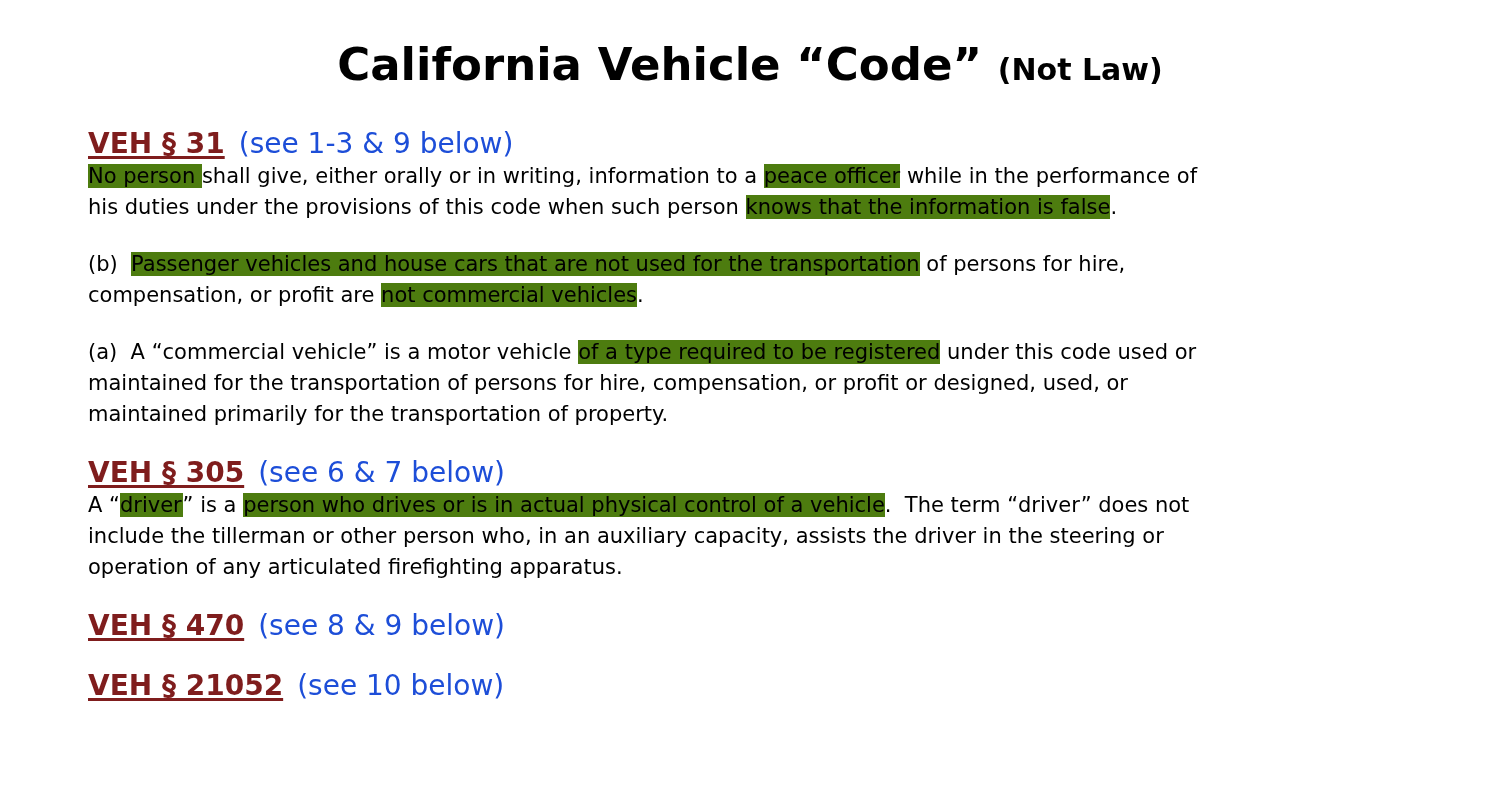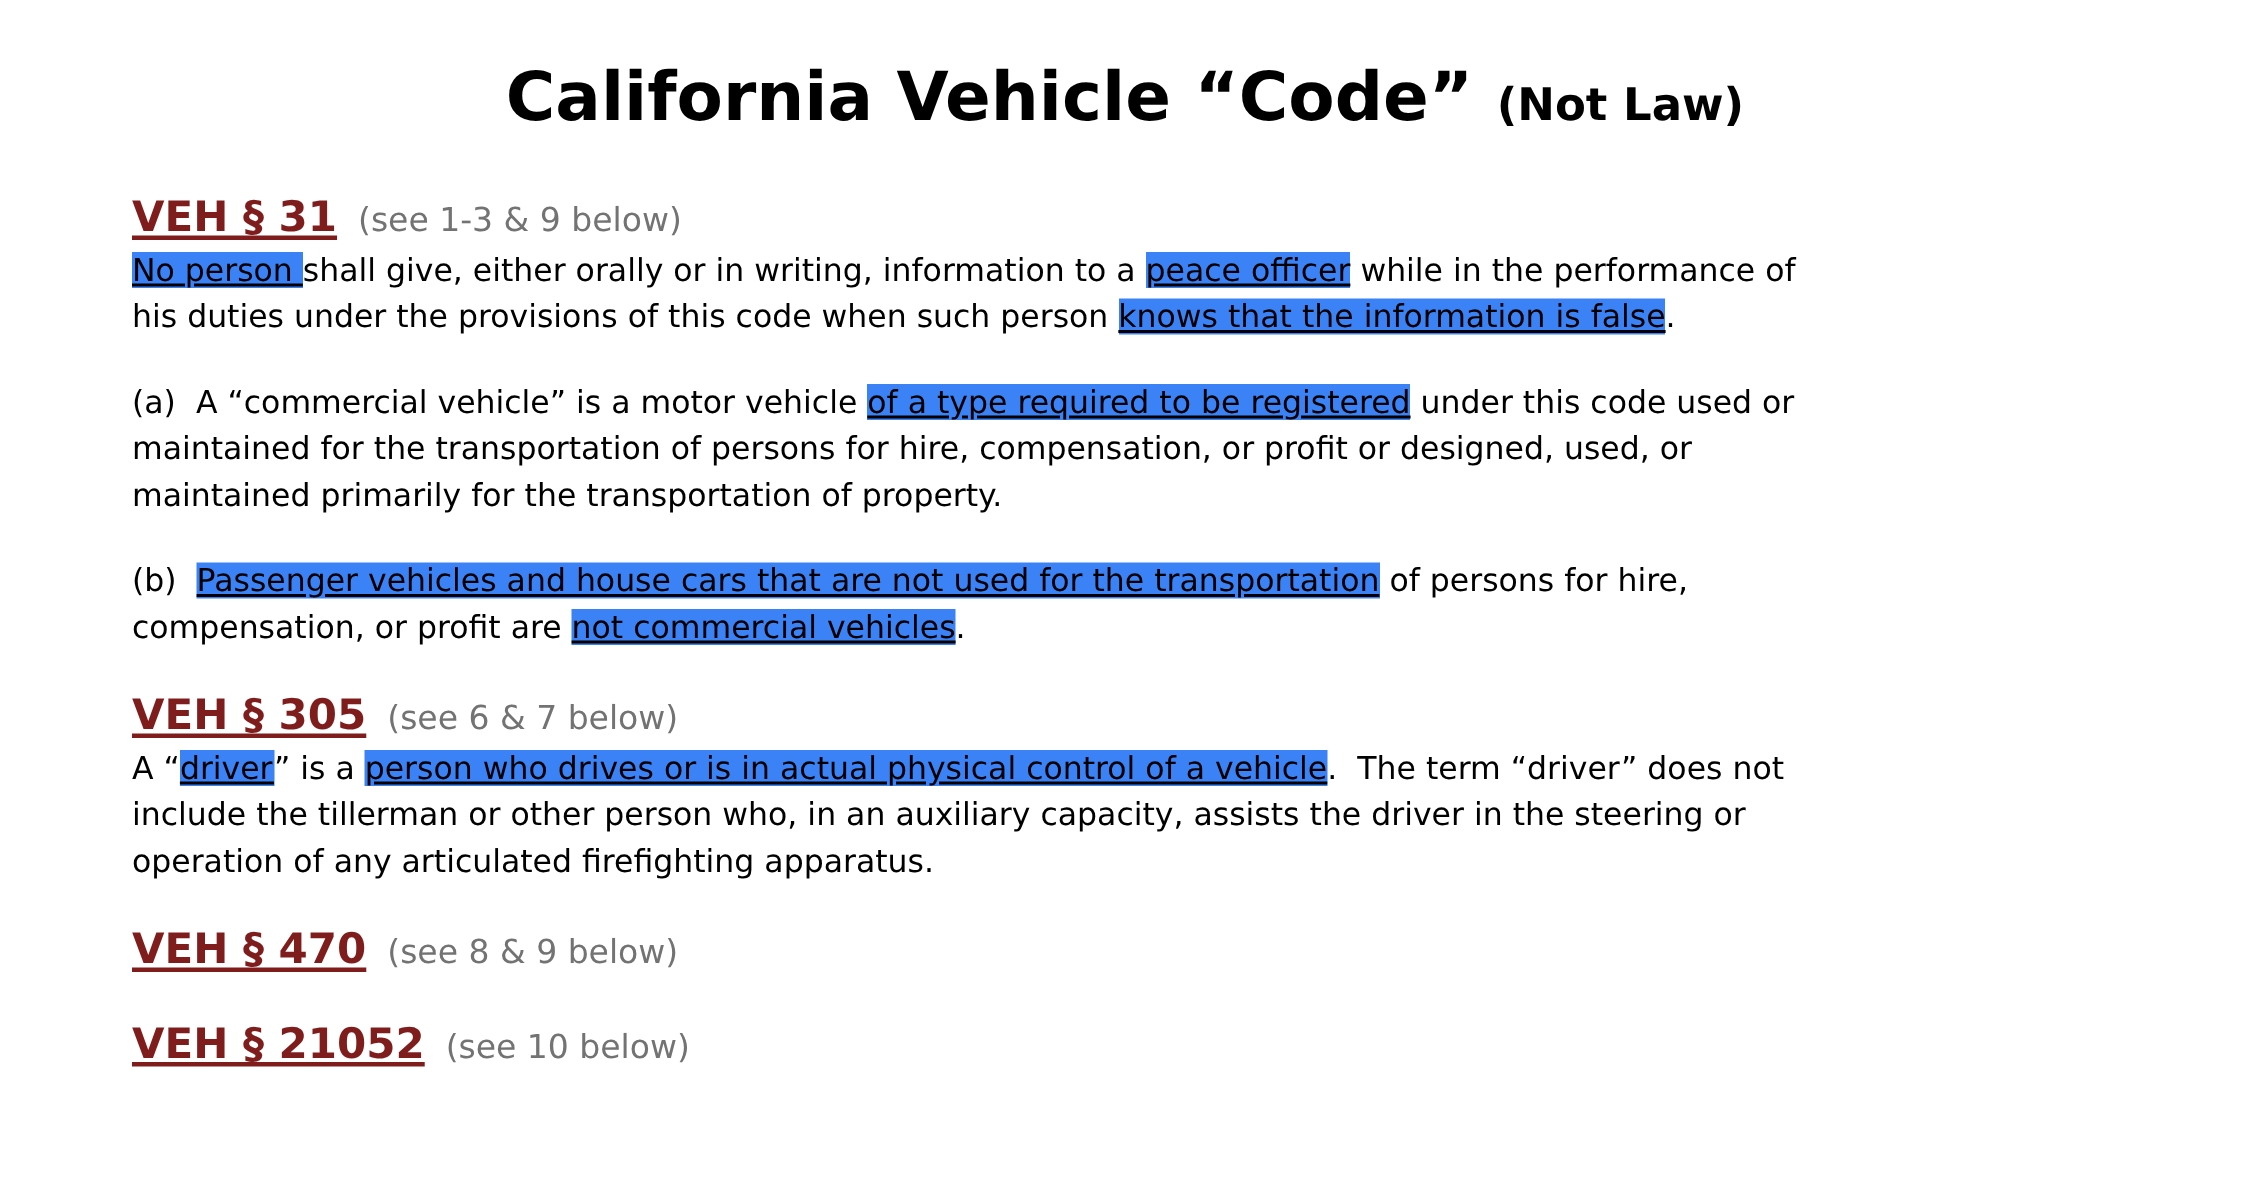--- a/index.html
+++ b/index.html
@@ -33,50 +33,50 @@
     font-weight: bold;
     margin: 26px 0 0 0;
   }
   a.section-link {
     color: #7f1d1d;
     text-decoration: underline;
     text-decoration-thickness: 3px;
     text-underline-offset: 3px;
   }
   .see-note {
-    font-size: 22px;
+    font-size: 28px;
     font-weight: normal;
-    color: #737373;
+    color: #1d4ed8;
     margin-left: 14px;
   }
   p.body-para {
     font-size: 21px;
     line-height: 31px;
     margin: 0 0 26px 0;
     white-space: pre-wrap;
   }
-  .hl { background-color: #3b82f6; text-decoration: underline; }
+  .hl { background-color: #4d7c0f; }
 </style>
 </head>
 <body>
 
 <div class="page">
   <div class="page-title"><span>California Vehicle “Code” </span><span class="title-suffix">(Not Law)</span></div>
   <div class="content">
       <section>
         <h2 class="section-heading"><a class="section-link" href="#">VEH § 31</a><span class="see-note">(see 1-3 &amp; 9 below)</span></h2>
         <p class="body-para"><span class="hl">No person </span><span class="plain">shall give, either orally or in writing, information to a </span><span class="hl">peace officer</span><span class="plain"> while in the performance of
 his duties under the provisions of this code when such person </span><span class="hl">knows that the information is false</span><span class="plain">.</span></p>
       </section>
       <section>
+        <p class="body-para"><span class="plain">(b)  </span><span class="hl">Passenger vehicles and house cars that are not used for the transportation</span><span class="plain"> of persons for hire,
+compensation, or profit are </span><span class="hl">not commercial vehicles</span><span class="plain">.</span></p>
         <p class="body-para"><span class="plain">(a)  A “commercial vehicle” is a motor vehicle </span><span class="hl">of a type required to be registered</span><span class="plain"> under this code used or
 maintained for the transportation of persons for hire, compensation, or profit or designed, used, or
 maintained primarily for the transportation of property.</span></p>
-        <p class="body-para"><span class="plain">(b)  </span><span class="hl">Passenger vehicles and house cars that are not used for the transportation</span><span class="plain"> of persons for hire,
-compensation, or profit are </span><span class="hl">not commercial vehicles</span><span class="plain">.</span></p>
       </section>
       <section>
         <h2 class="section-heading"><a class="section-link" href="#">VEH § 305</a><span class="see-note">(see 6 &amp; 7 below)</span></h2>
         <p class="body-para"><span class="plain">A “</span><span class="hl">driver</span><span class="plain">” is a </span><span class="hl">person who drives or is in actual physical control of a vehicle</span><span class="plain">.  The term “driver” does not
 include the tillerman or other person who, in an auxiliary capacity, assists the driver in the steering or
 operation of any articulated firefighting apparatus.</span></p>
       </section>
       <section>
         <h2 class="section-heading"><a class="section-link" href="#">VEH § 470</a><span class="see-note">(see 8 &amp; 9 below)</span></h2>
       </section>

